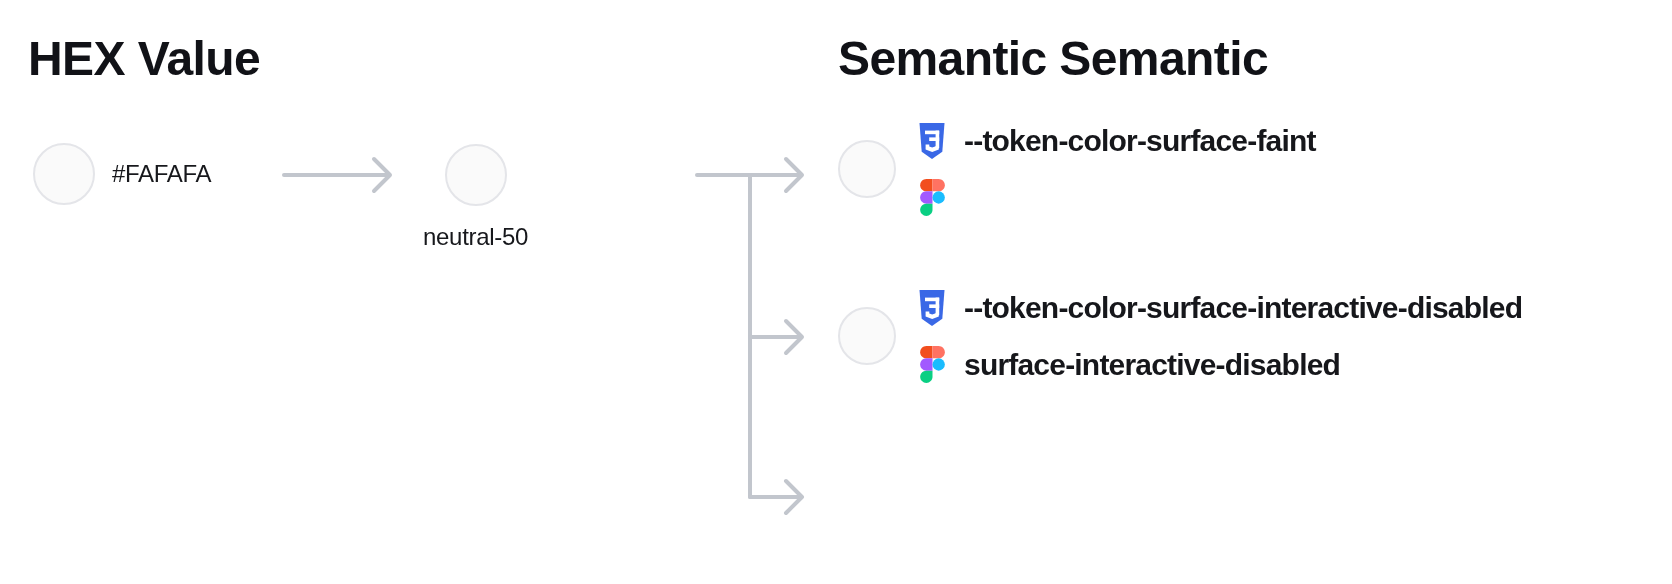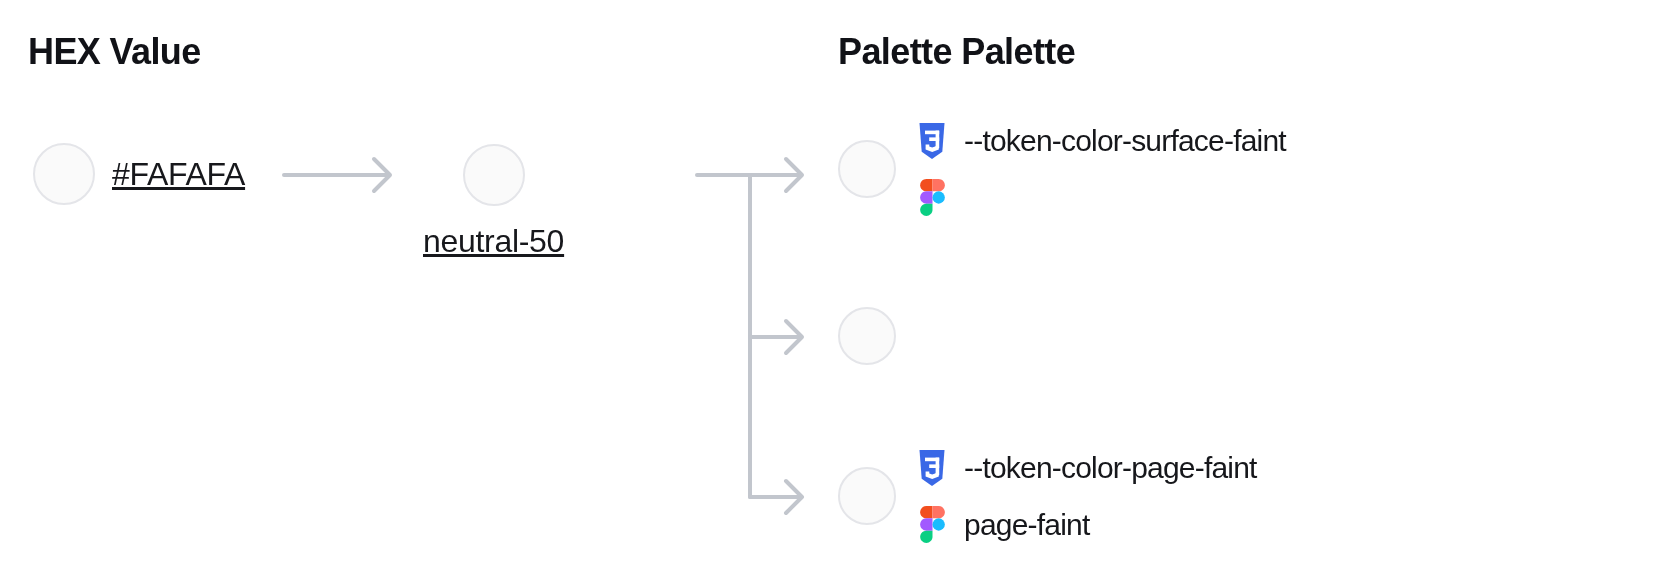--- a/index.html
+++ b/index.html
@@ -17,21 +17,21 @@
   }
   svg.connectors {
     position: absolute;
     left: 0; top: 0;
     width: 1672px; height: 584px;
   }
   .heading {
     position: absolute;
     margin: 0;
     top: 31px;
-    font-size: 36px;
+    font-size: 48px;
     font-weight: 700;
     letter-spacing: -0.6px;
     color: #111217;
     white-space: nowrap;
   }
   .h-hex      { left: 28px; }
   .h-core     { left: 423px; }
   .h-semantic { left: 838px; }
 
   .swatch {
@@ -48,25 +48,24 @@
   .node {
     position: absolute;
     display: flex;
     align-items: center;
     gap: 17px;
     white-space: nowrap;
   }
   .hex-node  { left: 33px;  top: 143px; }
   .core-node { left: 423px; top: 144px; flex-direction: column; }
   .node-label {
-    font-size: 32px;
+    font-size: 24px;
     font-weight: 400;
     letter-spacing: -0.3px;
     color: #17181C;
-    text-decoration: underline;
   }
 
   .sem-row {
     position: absolute;
     left: 838px;
     height: 106px;
     display: flex;
     align-items: center;
     gap: 20px;
     white-space: nowrap;
@@ -87,21 +86,21 @@
     height: 48px;
   }
   .icon-box {
     width: 32px;
     display: flex;
     justify-content: center;
     flex: 0 0 auto;
   }
   .token-text {
     font-size: 30px;
-    font-weight: 400;
+    font-weight: 700;
     letter-spacing: -0.8px;
     color: #16171B;
   }
 </style>
 </head>
 <body>
 
 <svg width="0" height="0" style="position:absolute" aria-hidden="true">
   <defs>
     <g id="css-badge">
@@ -141,21 +140,21 @@
         <path d="M786 321 L802 337 L786 353"></path>
       </g>
       <g>
         <path d="M750 497 H798"></path>
         <path d="M786 481 L802 497 L786 513"></path>
       </g>
     </g>
   </svg>
 
   <h2 class="heading h-hex">HEX Value</h2>
-  <h2 class="heading h-semantic">Palette Palette</h2>
+  <h2 class="heading h-semantic">Semantic Semantic</h2>
 
   <div class="node hex-node">
     <span class="swatch big"></span>
     <span class="node-label">#FAFAFA</span>
   </div>
 
   <div class="node core-node">
     <span class="swatch big"></span>
     <span class="node-label">neutral-50</span>
   </div>
@@ -176,37 +175,34 @@
           <svg width="25" height="37" viewBox="0 0 38 57">
               <use href="#figma-logo"></use>
             </svg>
         </span>
       </div>
     </div>
   </div>
 
   <div class="sem-row r1">
     <span class="swatch sem"></span>
-  </div>
-
-  <div class="sem-row r2">
-    <span class="swatch sem"></span>
     <div class="sem-lines">
       <div class="sem-line">
         <span class="icon-box">
           <svg width="28" height="38" viewBox="0 0 28 38">
               <use href="#css-badge"></use>
             </svg>
         </span>
-        <span class="token-text">--token-color-page-faint</span>
+        <span class="token-text">--token-color-surface-interactive-disabled</span>
       </div>
       <div class="sem-line">
         <span class="icon-box">
           <svg width="25" height="37" viewBox="0 0 38 57">
               <use href="#figma-logo"></use>
             </svg>
         </span>
-        <span class="token-text">page-faint</span>
+        <span class="token-text">surface-interactive-disabled</span>
       </div>
     </div>
   </div>
 
+
 </div>
 
 </body></html>

